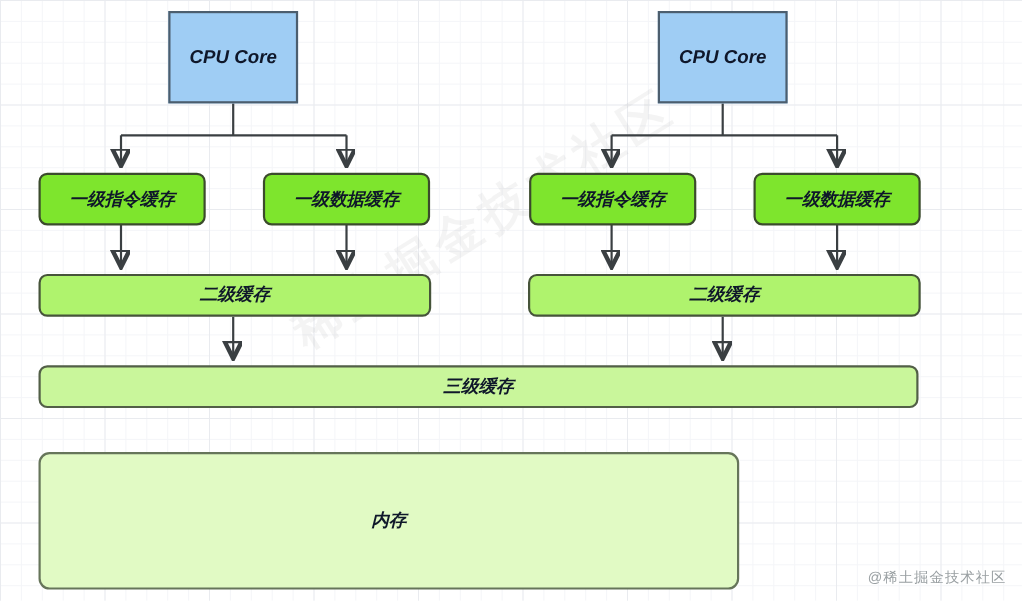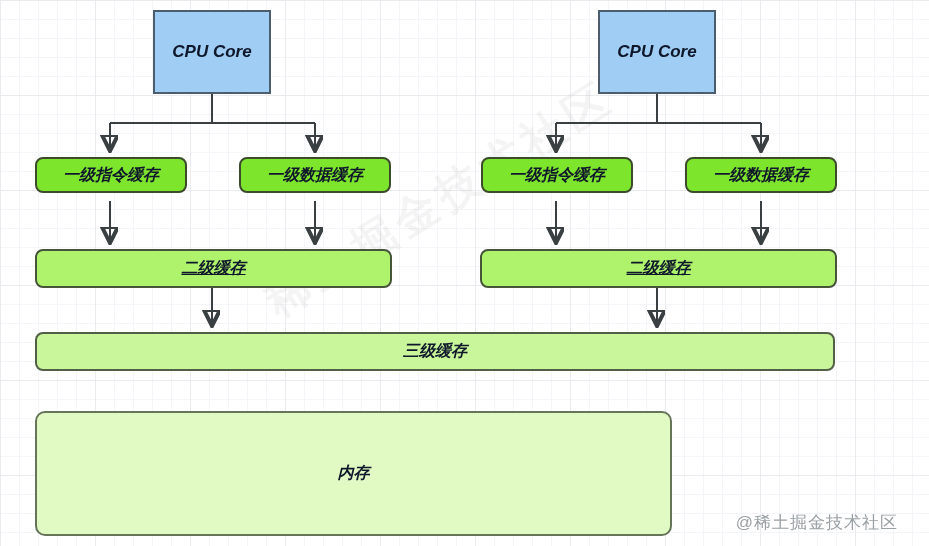--- a/index.html
+++ b/index.html
@@ -27,34 +27,33 @@
     text-align:center;
   }
   .cpu{
     width:118px;height:84px;top:10px;
     background:#9fcdf4;border:2px solid #4c5e6e;
     font-size:17px;
   }
   .cpu1{left:153px;}
   .cpu2{left:598px;}
   .l1{
-    top:157px;width:152px;height:36px;
+    top:157px;width:152px;height:48px;
     background:#7ee52d;border:2px solid #3b4b2c;border-radius:8px;
     font-size:16px;
     text-align:center;
   }
   .l1a{left:35px;}
   .l1b{left:239px;}
   .l1c{left:481px;}
   .l1d{left:685px;}
   .l2{
     top:249px;width:357px;height:39px;
     background:#aff36d;border:2px solid #46543a;border-radius:8px;
     font-size:16px;
-    text-decoration:underline;
   }
   .l2a{left:35px;}
   .l2b{left:480px;}
   .l3{
     top:332px;left:35px;width:800px;height:39px;
     background:#c9f69b;border:2px solid #525f47;border-radius:8px;
     font-size:16px;
   }
   .mem{
     top:411px;left:35px;width:637px;height:125px;
@@ -65,22 +64,22 @@
   .edges path{stroke:#3a3f42;stroke-width:2;fill:none;}
   .wm-center{
     position:absolute;left:230px;top:170px;width:420px;
     transform:rotate(-32deg);
     font-size:44px;font-weight:bold;letter-spacing:6px;
     color:rgba(130,130,135,0.09);
     text-align:center;white-space:nowrap;
     pointer-events:none;
   }
   .wm-bottom{
-    position:absolute;right:31px;bottom:12px;
-    font-size:17px;color:#9aA0a3;color:#9aa0a3;
+    position:absolute;right:14px;bottom:12px;
+    font-size:13px;color:#9aA0a3;color:#9aa0a3;
     letter-spacing:1px;
   }
 </style>
 </head>
 <body>
 
 <div class="canvas">
 
   <div class="wm-center">稀土掘金技术社区</div>
 

